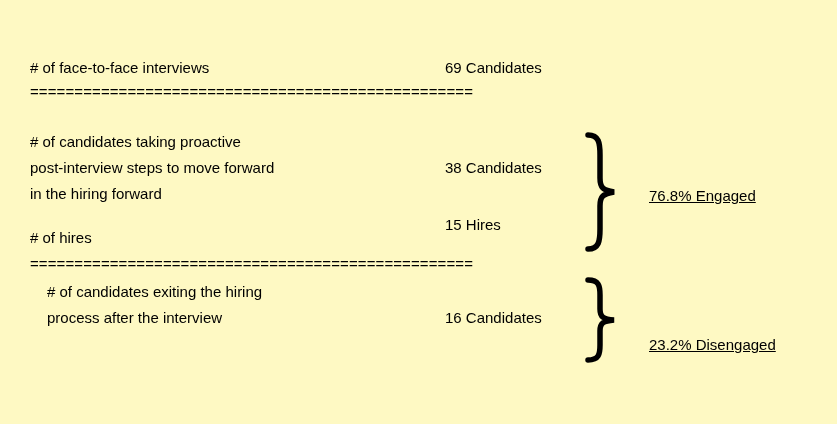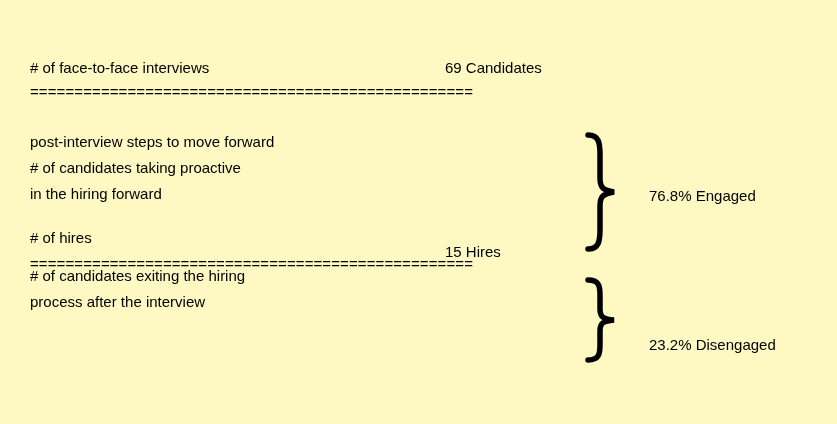--- a/index.html
+++ b/index.html
@@ -14,21 +14,21 @@
     background: #fef9c3;
     font-family: "Liberation Sans", "DejaVu Sans", sans-serif;
     font-size: 15px;
     line-height: 26px;
     color: #000000;
     overflow: hidden;
   }
   .abs { position: absolute; white-space: nowrap; }
   .label-col { left: 30px; }
   .value-col { left: 400px; margin-left: 45px; }
-  .pct-col   { left: 649px; }
+  .pct-col   { left: 649px; text-decoration: underline; }
   .separator {
     left: 30px;
     width: 558px;
     overflow: hidden;
     letter-spacing: 0.1px;
   }
   .para { white-space: normal; width: 372px; }
   .squiggle {
     text-decoration-style: wavy;
     text-decoration-color: #3aa03a;
@@ -42,34 +42,36 @@
 <body>
 
 <div class="doc">
 
   <div class="abs label-col" style="top:55px;"># of face-to-face interviews</div>
   <div class="abs value-col" style="top:55px;">69 Candidates</div>
 
   <div class="abs separator" style="top:79px;">==================================================</div>
 
   <div class="abs label-col para" style="top:129px;">
+    <div># of candidates taking proactive</div>
     <div>post-interview steps to move forward</div>
-    <div># of candidates taking proactive</div>
     <div><span class="squiggle">in</span><span> the hiring forward</span></div>
   </div>
+  <div class="abs value-col" style="top:155px;">38 Candidates</div>
 
   <div class="abs label-col" style="top:225px;"># of hires</div>
-  <div class="abs value-col" style="top:239px;">15 Hires</div>
+  <div class="abs value-col" style="top:212px;">15 Hires</div>
 
   <div class="abs separator" style="top:251px;">==================================================</div>
 
-  <div class="abs label-col para" style="top:263px;">
+  <div class="abs label-col para" style="top:279px;margin-left:17px;">
     <div># of candidates exiting the hiring</div>
     <div>process after the interview</div>
   </div>
+  <div class="abs value-col" style="top:305px;">16 Candidates</div>
 
   <div class="brace" style="left:584px; top:131px;">
     <svg width="34" height="122" viewBox="0 0 34 122" aria-hidden="true">
       <path d="M4,4 C15,4 16,12 16,24 L16,47 C16,57 19,59 30,61 C19,63 16,65 16,75 L16,98 C16,110 15,118 4,118" fill="none" stroke="#000000" stroke-width="5.5" stroke-linecap="round"></path>
     </svg>
   </div>
   <div class="abs pct-col" style="top:183px;">76.8% Engaged</div>
 
   <div class="brace" style="left:584px; top:276px;">
     <svg width="34" height="88" viewBox="0 0 34 88" aria-hidden="true">

